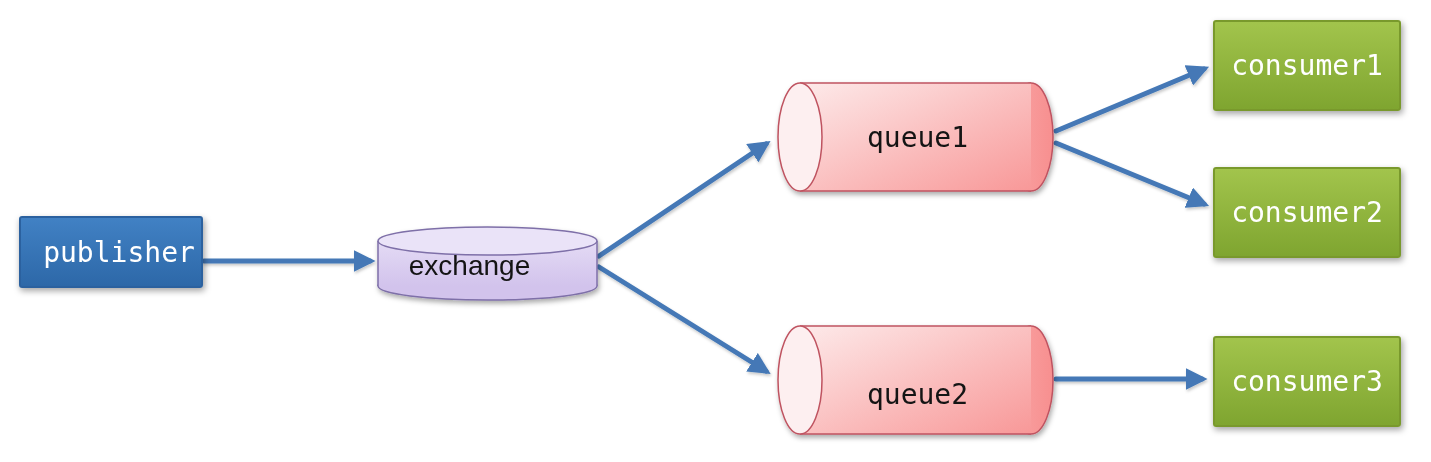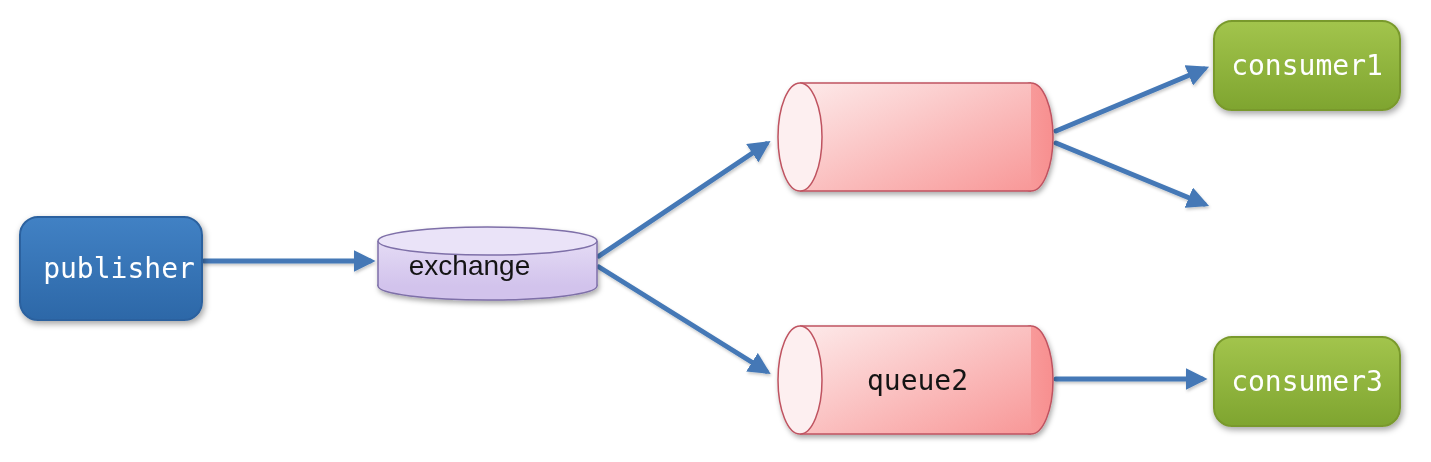--- a/index.html
+++ b/index.html
@@ -6,42 +6,42 @@
   *{box-sizing:border-box;}
   .canvas{
     position:relative;width:1431px;height:462px;background:#ffffff;overflow:hidden;
     font-family:"DejaVu Sans Mono", monospace;
   }
   .diagram-svg{position:absolute;left:0;top:0;width:1431px;height:462px;}
   .node{
     position:absolute;display:flex;align-items:center;justify-content:center;
     color:#ffffff;font-size:28px;letter-spacing:0px;
   }
-  .box{border-radius:19px;box-shadow:1.5px 3px 6px rgba(0,0,0,0.35);}
+  .box{border-radius:3px;box-shadow:1.5px 3px 6px rgba(0,0,0,0.35);}
   .publisher{
-    left:19px;top:216px;width:184px;height:105px;
+    left:19px;top:216px;width:184px;height:72px;
     background:linear-gradient(180deg,#4181c4 0%,#2d68a8 100%);
     border:2px solid #2b619f;
     padding-left:16px;
   }
   .consumer{
     left:1213px;width:188px;height:91px;
     background:linear-gradient(180deg,#a2c44c 0%,#7fa530 100%);
     border:2px solid #79992c;
   }
   #consumer1{top:20px;}
   #consumer2{top:167px;}
   #consumer3{top:336px;text-align:right;}
   .cyl-label{
     position:absolute;display:flex;align-items:center;justify-content:center;
     color:#141414;font-size:28px;
   }
   #exchange-label{left:378px;top:238px;width:183px;height:55px;font-family:"Liberation Sans", sans-serif;}
   #queue1-label{left:790px;top:84px;width:255px;height:106px;}
-  #queue2-label{left:790px;top:327px;width:255px;height:106px;}
+  #queue2-label{left:790px;top:327px;width:255px;height:134px;}
   .watermark{
     position:absolute;right:6px;bottom:2px;
     font-family:"DejaVu Serif", serif;font-size:21px;color:#b9b9b9;
   }
 </style>
 </head>
 <body>
 
 <div class="canvas">
 
@@ -105,28 +105,34 @@
   </svg>
 
   <div id="publisher" class="node box publisher">
     <span>publisher</span>
   </div>
 
   <div id="consumer1" class="node box consumer">
     <span>consumer1</span>
   </div>
 
+  <div id="consumer2" class="node box consumer">
+    <span>consumer2</span>
+  </div>
 
   <div id="consumer3" class="node box consumer">
     <span>consumer3</span>
   </div>
 
   <div id="exchange-label" class="cyl-label">
     <span>exchange</span>
   </div>
 
+  <div id="queue1-label" class="cyl-label">
+    <span>queue1</span>
+  </div>
 
   <div id="queue2-label" class="cyl-label">
     <span>queue2</span>
   </div>
 
 
 </div>
 
 </body></html>

